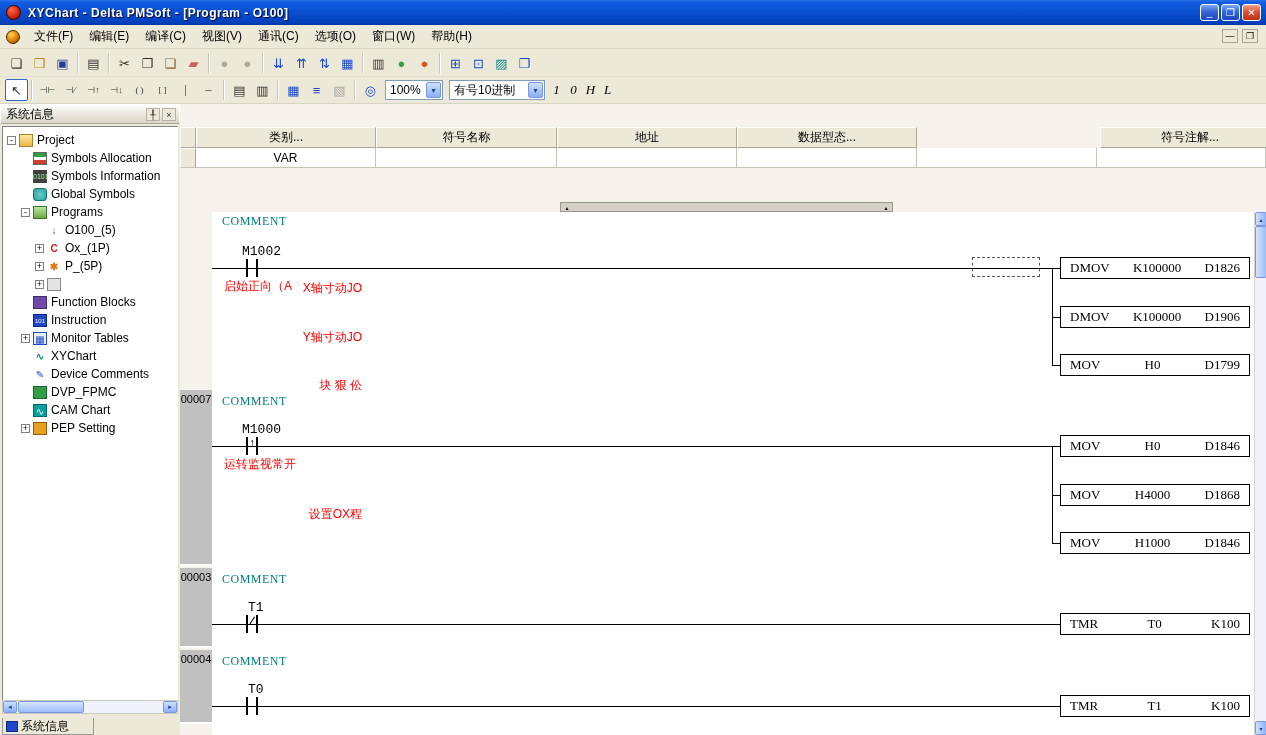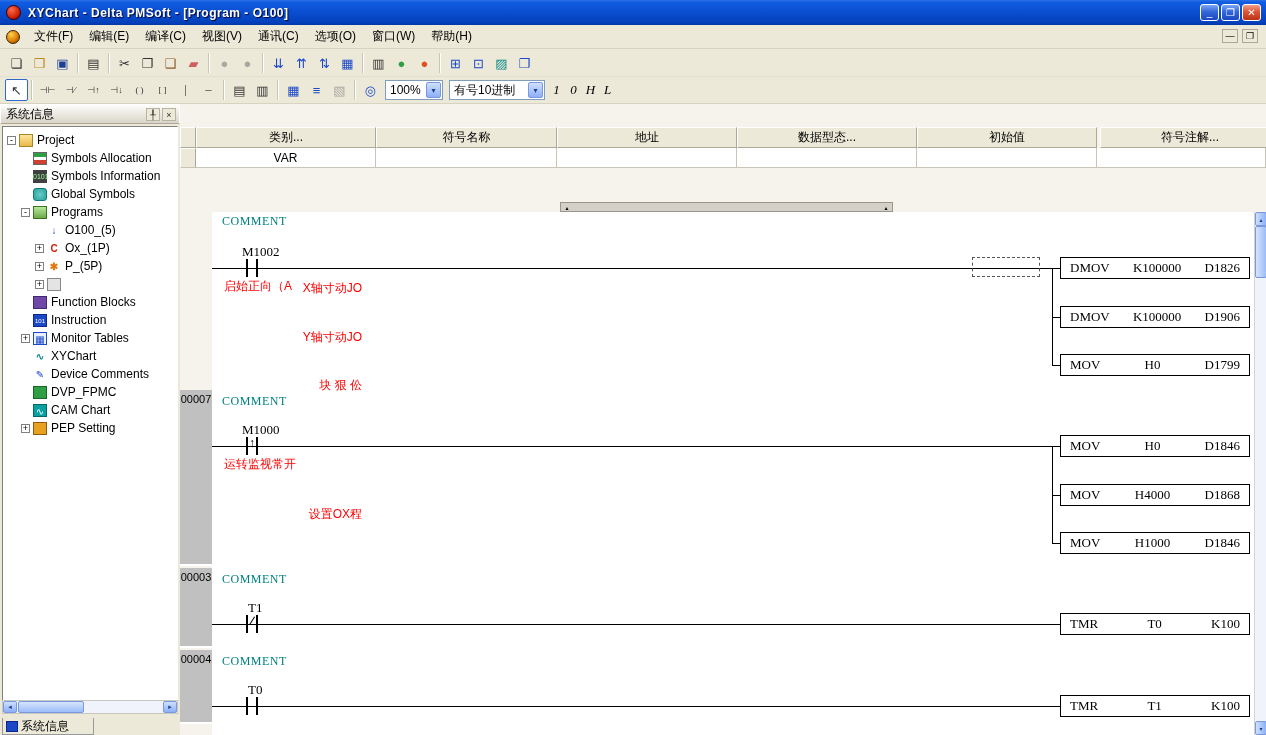--- a/index.html
+++ b/index.html
@@ -125,21 +125,21 @@
     border-bottom:2px solid #fff; color:#000; }
   .r-yellow { background:#ffff00; }
   .r-gray { background:#c0c0c0; }
 
   .hwire { position:absolute; height:1px; background:#000; }
   .vwire { position:absolute; width:1px; background:#000; }
   .cbar { position:absolute; width:2px; height:18px; background:#000; }
   .cglyph { position:absolute; width:14px; height:16px; text-align:center; font-size:12px; font-weight:bold; }
   .cglyph::before { content:attr(data-glyph); }
   .lcomment { position:absolute; color:#008080; font-family:"Liberation Serif",serif; font-size:12px; letter-spacing:0.5px; }
-  .ldev { position:absolute; font-family:Liberation Serif, serif; font-size:13px; color:#000; }
+  .ldev { position:absolute; font-family:Liberation Mono, monospace; font-size:13px; color:#000; }
   .lnote { position:absolute; color:#ff0000; font-size:12px; white-space:nowrap; }
   .lnote.r { width:190px; text-align:right; padding-right:8px; }
   .opbox { position:absolute; left:880px; width:190px; height:22px; border:1px solid #000; background:#fff;
     display:flex; align-items:center; justify-content:space-between; padding:0 9px;
     font-family:"Liberation Serif",serif; font-size:13px; }
   .seldash { position:absolute; border:1px dashed #555; background:transparent; }
 
   .vscroll { position:absolute; left:1074px; top:108px; width:12px; height:523px; background:#f0f3fb; border-left:1px solid #d8d4c4; }
   .vsb { position:absolute; left:0; width:12px; background:linear-gradient(90deg,#cfe0fd,#8cb0f8);
     border:1px solid #7a98df; border-radius:2px; color:#1c3f94; font-size:6px;
@@ -350,21 +350,20 @@
     </div>
   </div>
 
   <div class="content">
 
     <div class="stub" style="left:0;width:16px"></div>
     <div class="th" style="left:16px;width:180px">类别...</div>
     <div class="th" style="left:196px;width:181px">符号名称</div>
     <div class="th" style="left:377px;width:180px">地址</div>
     <div class="th" style="left:557px;width:180px">数据型态...</div>
-    <div class="th" style="left:737px;width:180px">初始值</div>
     <div class="th" style="left:920px;width:180px">符号注解...</div>
     <div class="td stubcell" style="left:0;width:16px"></div>
     <div class="td" style="left:16px;width:180px">VAR</div>
     <div class="td" style="left:196px;width:181px"></div>
     <div class="td" style="left:377px;width:180px"></div>
     <div class="td" style="left:557px;width:180px"></div>
     <div class="td" style="left:737px;width:180px"></div>
     <div class="td" style="left:917px;width:169px"></div>
 
     <div class="mini-hscroll">

